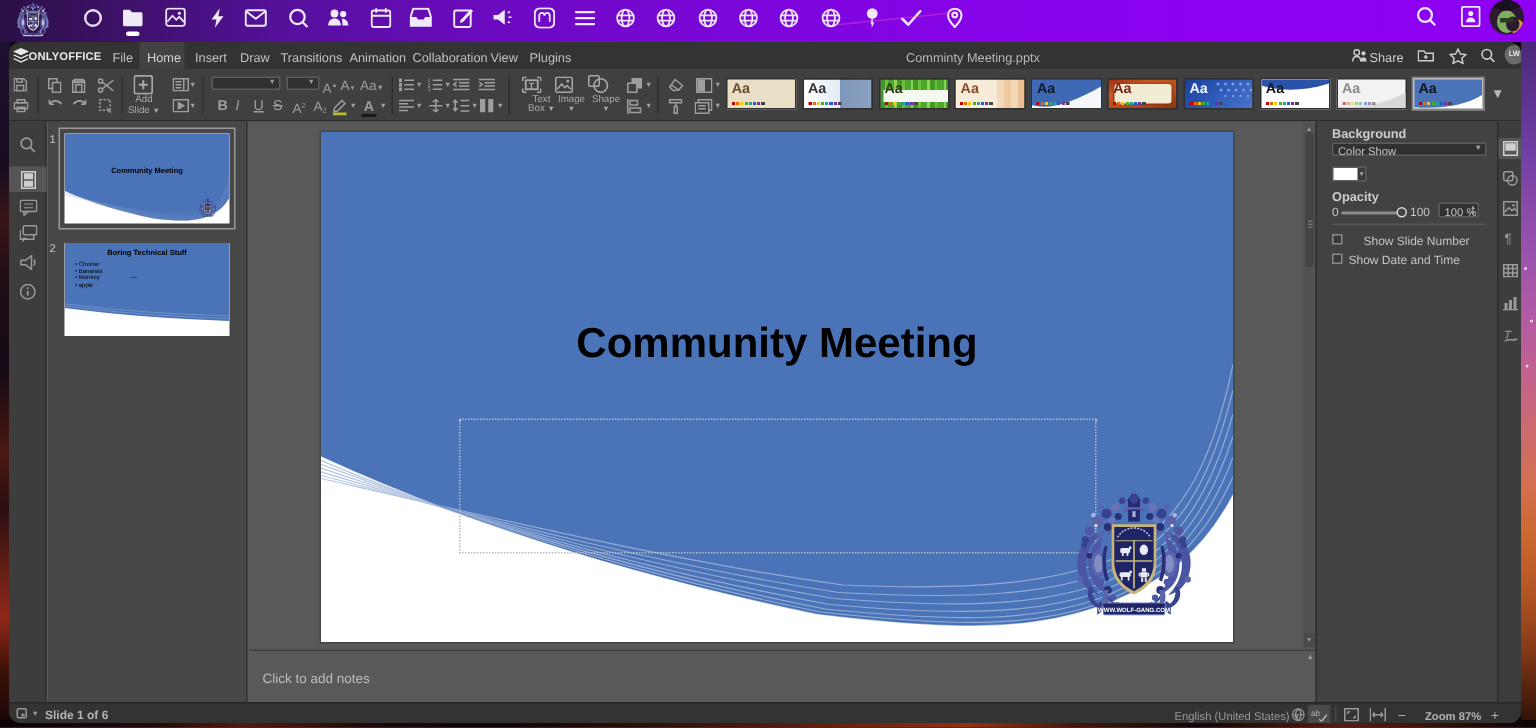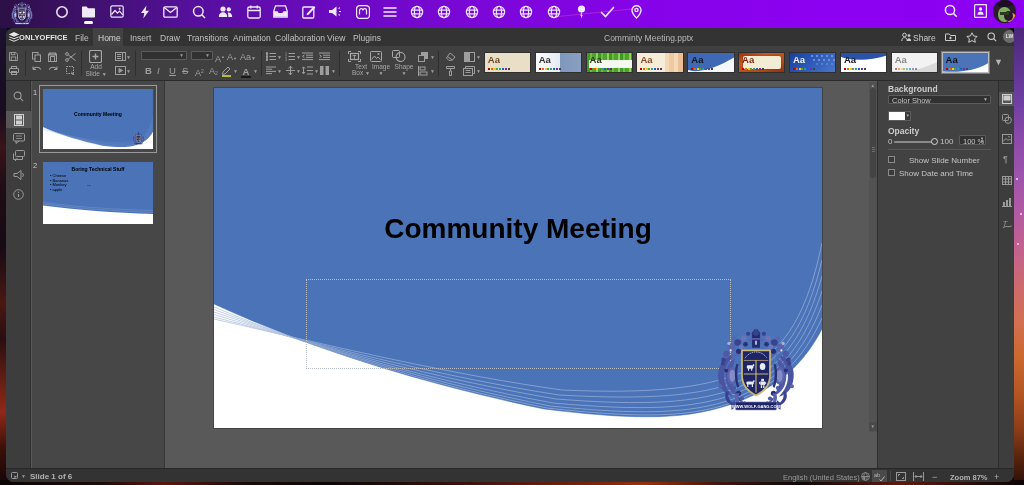--- a/index.html
+++ b/index.html
@@ -761,20 +761,24 @@
       </div>
 
       <div class="ab" style="left:703px;top:1px;width:8px;height:350px;background:#525252;"></div>
       <div class="ab" style="left:704.5px;top:2px;font-size:4.5px;color:#9a9a9a;">▲</div>
       <div class="ab" style="left:704px;top:7px;width:6px;height:90px;background:#444444;border-radius:3px;"></div>
       <div class="ab" style="left:705.5px;top:66px;width:3px;height:1px;background:#6e6e6e;box-shadow:0 2px #6e6e6e,0 4px #6e6e6e;"></div>
       <div class="ab" style="left:703px;top:341px;width:8px;height:9px;background:#4a4a4a;"></div>
       <div class="ab" style="left:704.5px;top:343px;font-size:4.5px;color:#9a9a9a;">▼</div>
     </div>
 
+    <div class="ab" id="notes" style="left:160px;top:352px;width:711px;height:35px;background:#595959;border-top:1px solid #414141;">
+      <div class="ab" style="left:9px;top:13px;font-size:9px;color:#bdbdbd;">Click to add notes</div>
+      <div class="ab" style="left:705px;top:1px;font-size:5px;color:#9a9a9a;">▲</div>
+    </div>
 
     <div class="ab" id="rpanel" style="left:871px;top:0;width:121px;height:387px;background:#424242;border-left:1px solid #2d2d2d;">
       <div class="ab rpl" style="left:10px;top:3px;">Background</div>
       <div class="ab" style="left:10px;top:14px;width:103px;height:9px;background:#313131;border:1px solid #5c5c5c;border-radius:1px;">
         <span class="ab rtx" style="left:3px;top:0px;font-size:7.5px;">Color Show</span>
         <span class="ab" style="right:2px;top:0;font-size:5px;color:#aaa;">▼</span>
       </div>
       <div class="ab" style="left:10px;top:30px;width:23px;height:10px;border:1px solid #5c5c5c;background:#3a3a3a;">
         <span class="ab" style="left:0;top:0;width:16px;height:8px;background:#ffffff;"></span>
         <span class="ab" style="right:0px;top:1px;font-size:4.5px;color:#aaa;">▼</span>

